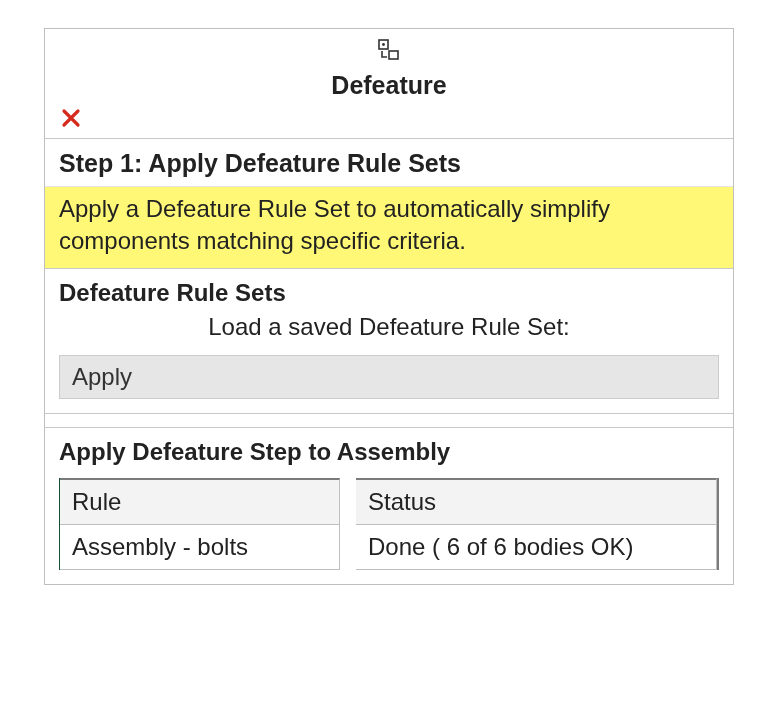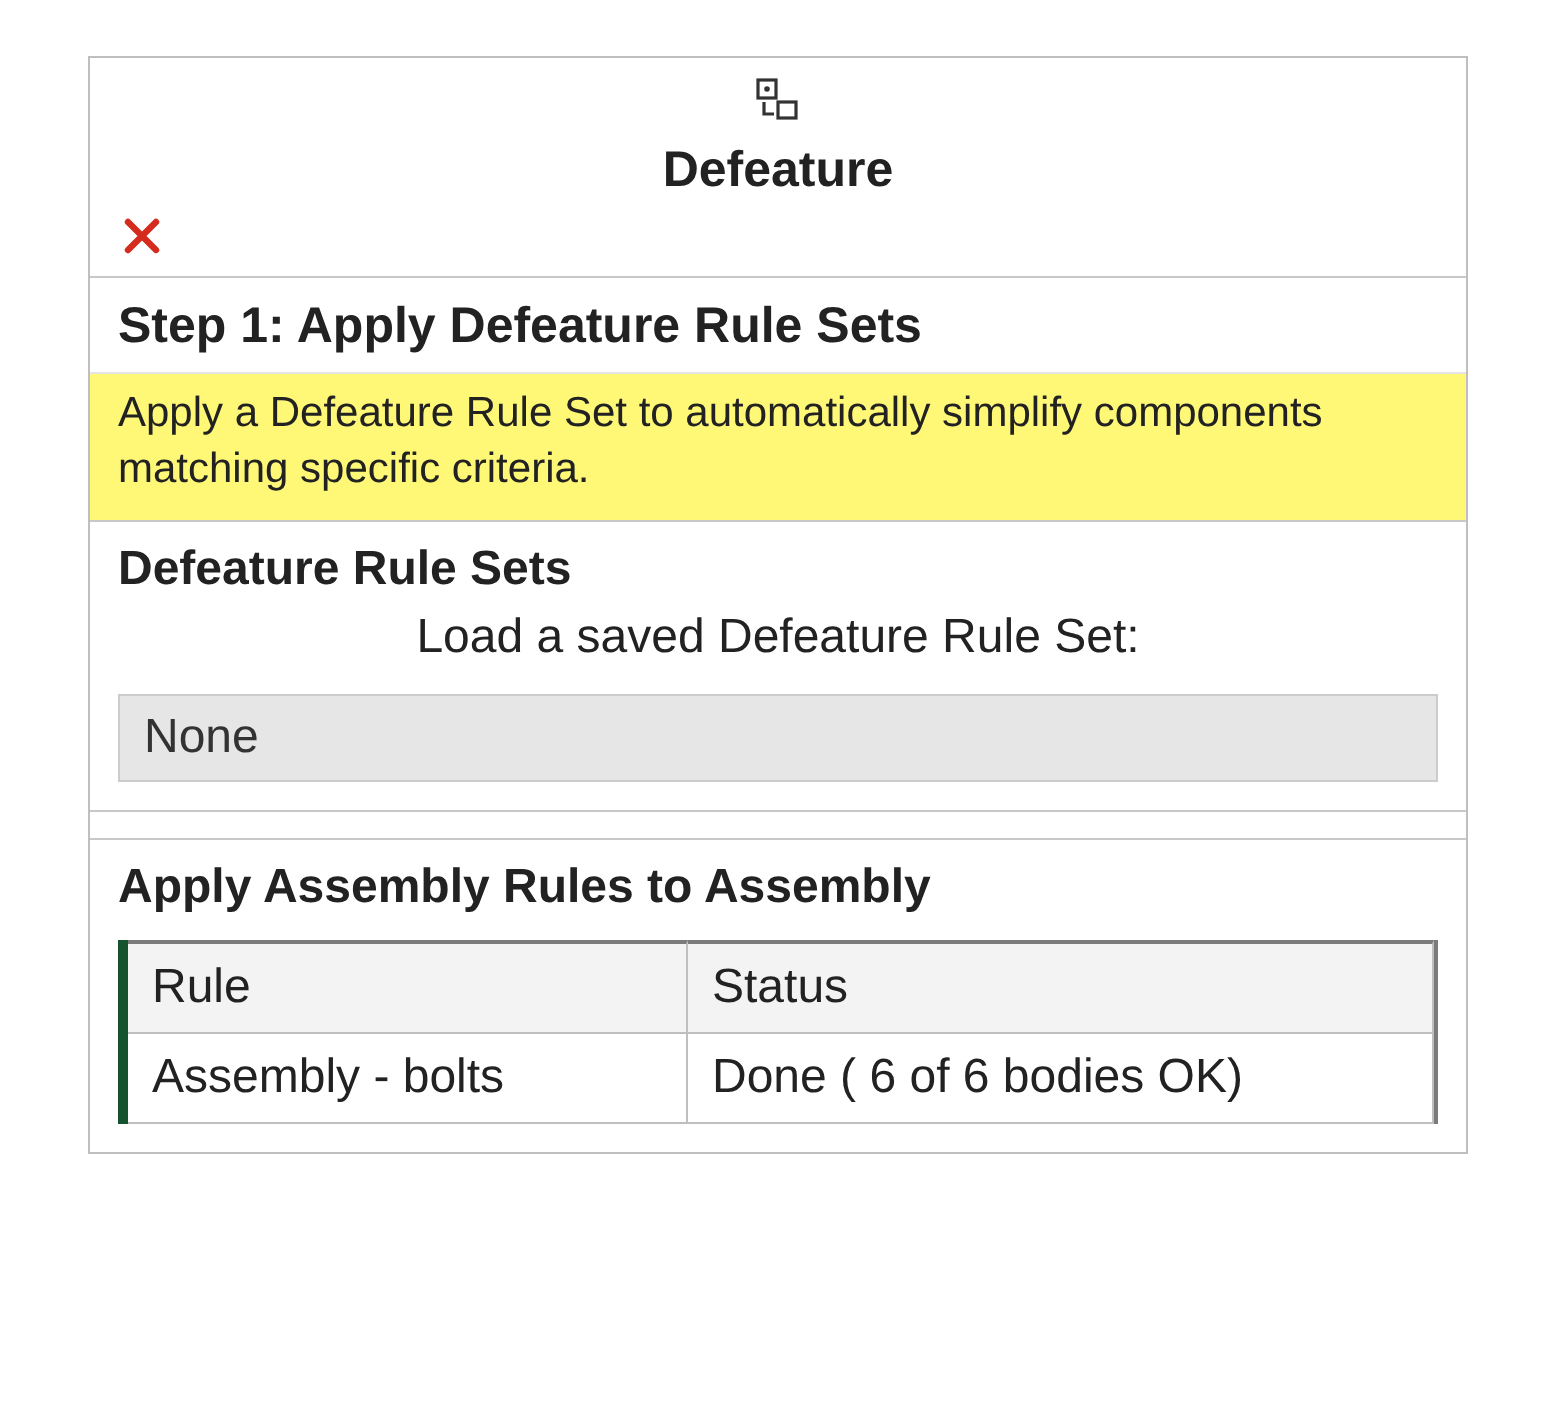--- a/index.html
+++ b/index.html
@@ -49,21 +49,21 @@
 
   .step-head {
     padding: 10px 14px 8px 14px;
     font-weight: 700;
     font-size: 25px;
     border-bottom: 1px solid #e4e4e4;
   }
   .step-desc {
     padding: 6px 14px 10px 14px;
     background: #fff876;
-    font-size: 21px;
+    font-size: 24px;
     line-height: 1.35;
     border-bottom: 1px solid #c8c8c8;
   }
 
   .section-head {
     padding: 10px 14px 6px 14px;
     font-weight: 700;
     font-size: 24px;
   }
   .section-sub {
@@ -92,21 +92,22 @@
   .section2 {
     border-top: 1px solid #c8c8c8;
   }
 
   .rules-table {
     margin: 6px 14px 14px 14px;
     border-right: 2px solid #7b7b7b;
   }
   .rt-row {
     display: flex;
-    border-left: 5px solid #14532d;
+    border-left: 1px solid #14532d;
+    gap: 16px;
   }
   .rt-cell {
     padding: 8px 12px;
     font-size: 24px;
     border-top: 1px solid #bfbfbf;
     border-right: 1px solid #bfbfbf;
   }
   .rt-row:last-child .rt-cell {
     border-bottom: 1px solid #bfbfbf;
   }
@@ -141,27 +142,27 @@
     </div>
   </div>
 
   <div class="step-head">Step 1: Apply Defeature Rule Sets</div>
   <div class="step-desc">Apply a Defeature Rule Set to automatically simplify components matching specific criteria.</div>
 
   <div class="section-head">Defeature Rule Sets</div>
   <div class="section-sub">Load a saved Defeature Rule Set:</div>
 
   <div class="dropdown">
-    <span>None</span>
+    <span>Apply</span>
   </div>
 
   <div class="gap-divider"></div>
 
   <div class="section2">
-    <div class="section-head">Apply Assembly Rules to Assembly</div>
+    <div class="section-head">Apply Defeature Step to Assembly</div>
 
     <div class="rules-table">
       <div class="rt-row rt-head">
         <div class="rt-cell col-rule">Rule</div>
         <div class="rt-cell col-status">Status</div>
       </div>
       <div class="rt-row">
         <div class="rt-cell col-rule">Assembly - bolts</div>
         <div class="rt-cell col-status">Done ( 6 of  6 bodies OK)</div>
       </div>

